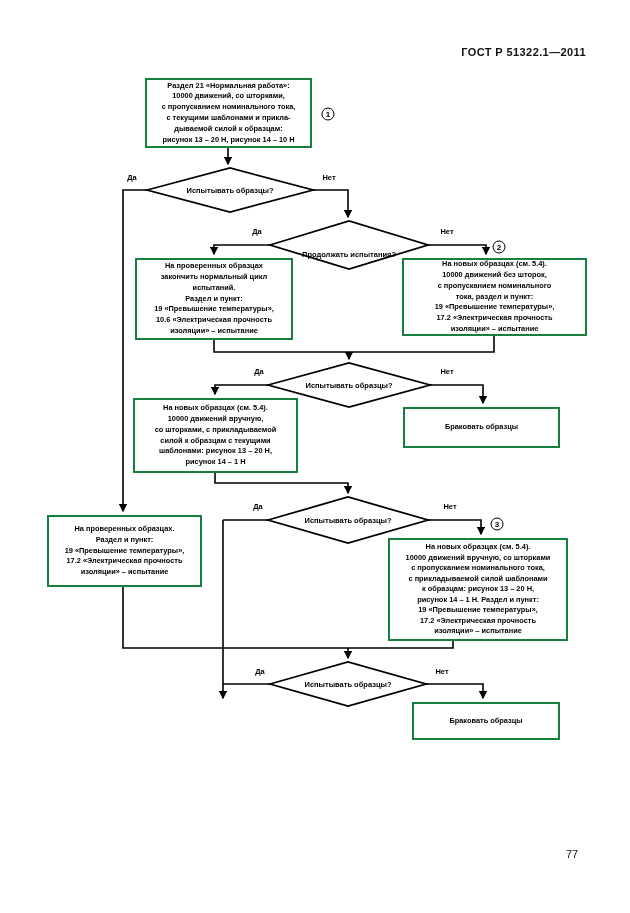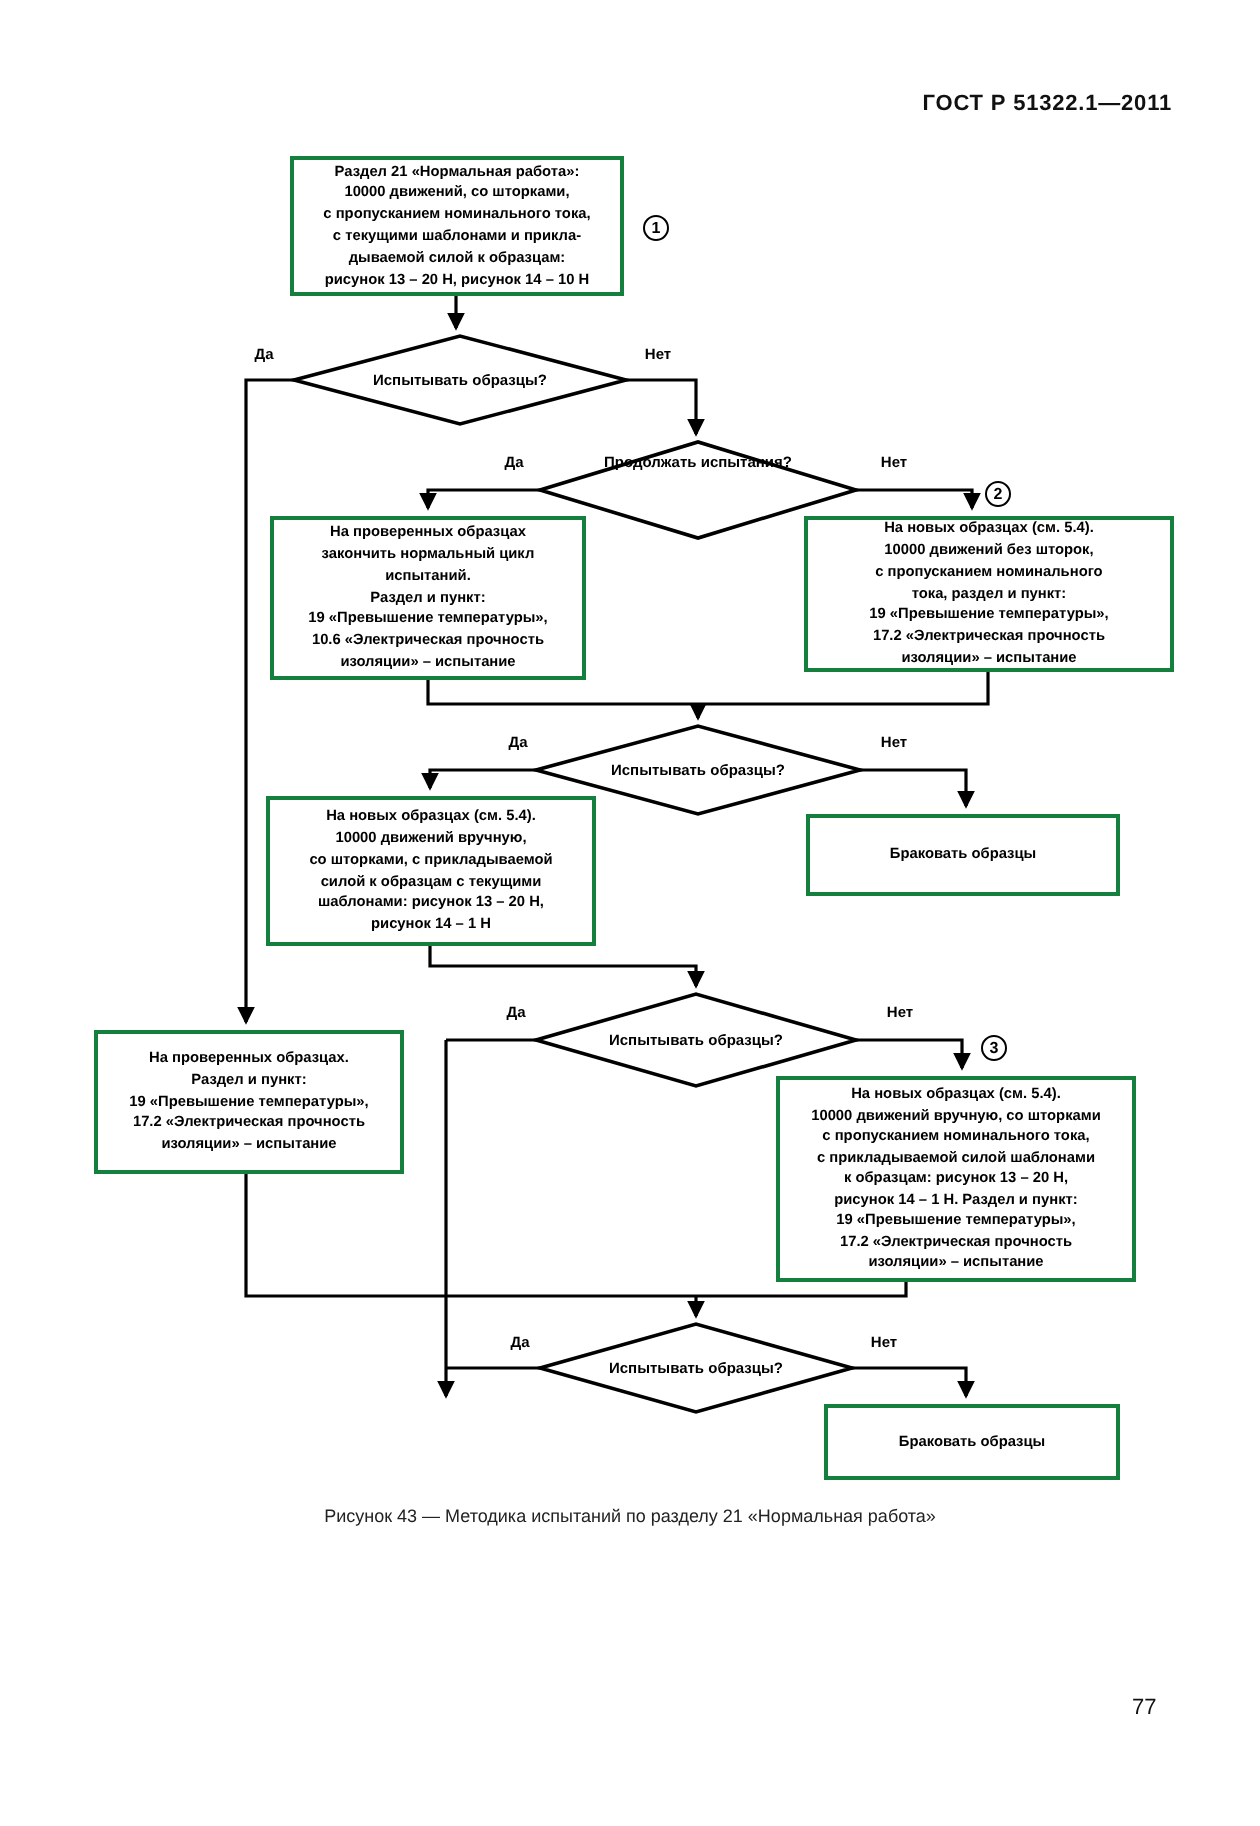--- a/index.html
+++ b/index.html
@@ -140,36 +140,35 @@
 к образцам: рисунок 13 – 20 Н,
 рисунок 14 – 1 Н. Раздел и пункт:
 19 «Превышение температуры»,
 17.2 «Электрическая прочность
 изоляции» – испытание</div>
 
 
   <div class="fbox" style="left:412px;top:702px;width:148px;height:38px;">Браковать образцы</div>
 
   <div class="dtext" style="left:230px;top:190px;">Испытывать образцы?</div>
-  <div class="dtext" style="left:349px;top:231px;text-align:center;">Продолжать испытания?</div>
+  <div class="dtext" style="left:349px;top:254px;text-align:center;">Продолжать испытания?</div>
   <div class="dtext" style="left:349px;top:385px;">Испытывать образцы?</div>
   <div class="dtext" style="left:348px;top:520px;">Испытывать образцы?</div>
   <div class="dtext" style="left:348px;top:684px;">Испытывать образцы?</div>
 
   <div class="yn" style="left:132px;top:177px;">Да</div>
   <div class="yn" style="left:329px;top:177px;">Нет</div>
   <div class="yn" style="left:257px;top:231px;">Да</div>
   <div class="yn" style="left:447px;top:231px;">Нет</div>
   <div class="yn" style="left:259px;top:371px;">Да</div>
   <div class="yn" style="left:447px;top:371px;">Нет</div>
   <div class="yn" style="left:258px;top:506px;">Да</div>
   <div class="yn" style="left:450px;top:506px;">Нет</div>
   <div class="yn" style="left:260px;top:671px;">Да</div>
   <div class="yn" style="left:442px;top:671px;">Нет</div>
 
   <div class="circ" style="left:328px;top:114px;">1</div>
   <div class="circ" style="left:499px;top:247px;">2</div>
   <div class="circ" style="left:497px;top:524px;">3</div>
 
-  <div id="fig-caption">Рисунок 43 — Методика испытаний по разделу 21 «Нормальная работа»</div>
   <div id="page-num">77</div>
 
 </div>
 
 </body></html>

